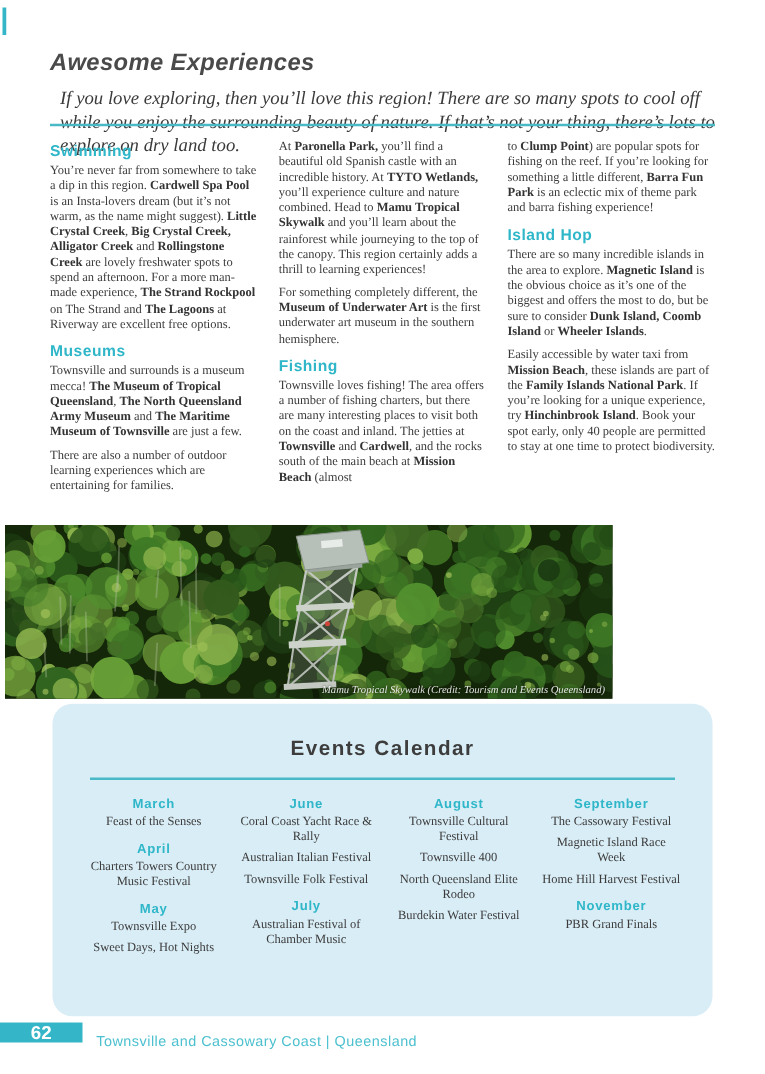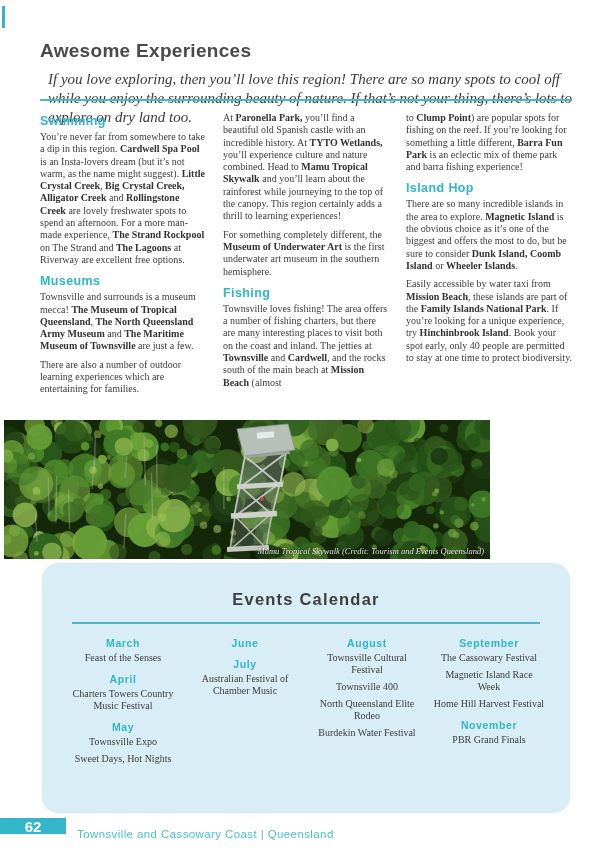--- a/index.html
+++ b/index.html
@@ -3,21 +3,21 @@
 <meta charset="utf-8">
 <style>
   * { margin:0; padding:0; box-sizing:border-box; }
   html,body { background:#ffffff; }
   body { width:612px; height:859px; font-family:"Liberation Serif", serif; color:#3b3b3b; }
   .page { position:relative; width:612px; height:859px; overflow:hidden; background:#fff; }
 
   .corner-tick { position:absolute; left:2px; top:6px; width:3px; height:22px; background:#35b6c8; }
 
   .title { position:absolute; left:40px; top:40px; font-family:"Liberation Sans", sans-serif;
-           font-weight:600; font-size:19px; color:#4a4a4a; letter-spacing:0.3px; }
+           font-weight:600; font-size:19px; color:#4a4a4a; letter-spacing:0.3px;font-style:italic; }
   .intro { position:absolute; left:48px; top:70px; width:534px; font-style:italic;
            font-size:15px; line-height:1.28; color:#3a3a3a; }
   .rule-top { position:absolute; left:40px; top:99px; width:532px; height:2px; background:#49b9c6; }
 
   .columns { position:absolute; left:40px; top:112px; width:532px; display:flex; gap:17px; }
   .col { flex:1; min-width:0; }
   .sec-heading { font-family:"Liberation Sans", sans-serif; font-weight:600; font-size:12.5px;
                  color:#2fb7c9; letter-spacing:0.4px; margin:8px 0 3px; }
   .col .sec-heading:first-child { margin-top:2px; }
   .col p { font-size:10px; line-height:12.3px; margin-bottom:6px; }
@@ -467,20 +467,25 @@
             <div class="event">Charters Towers Country Music Festival</div>
           </div>
         <div class="month">May</div>
         <div>
             <div class="event">Townsville Expo</div>
             <div class="event">Sweet Days, Hot Nights</div>
           </div>
       </div>
       <div class="cal-col">
         <div class="month">June</div>
+        <div>
+            <div class="event">Coral Coast Yacht Race &amp; Rally</div>
+            <div class="event">Australian Italian Festival</div>
+            <div class="event">Townsville Folk Festival</div>
+          </div>
         <div class="month">July</div>
         <div>
             <div class="event">Australian Festival of Chamber Music</div>
           </div>
       </div>
       <div class="cal-col">
         <div class="month">August</div>
         <div>
             <div class="event">Townsville Cultural Festival</div>
             <div class="event">Townsville 400</div>

